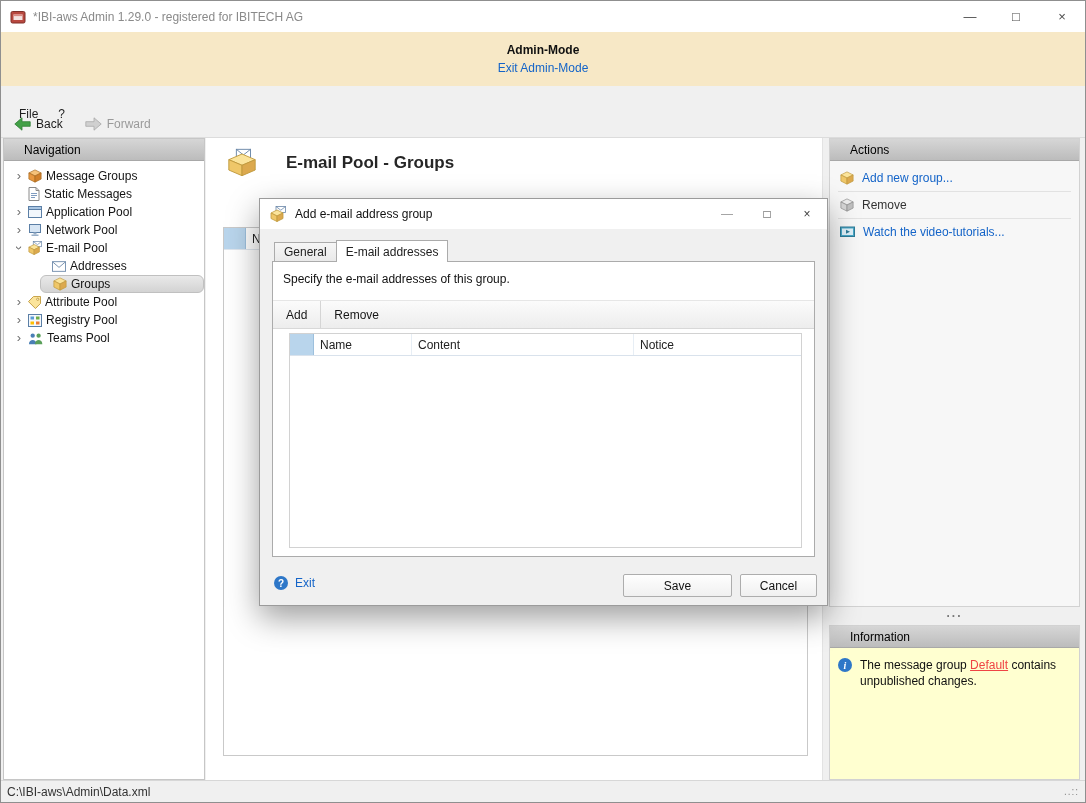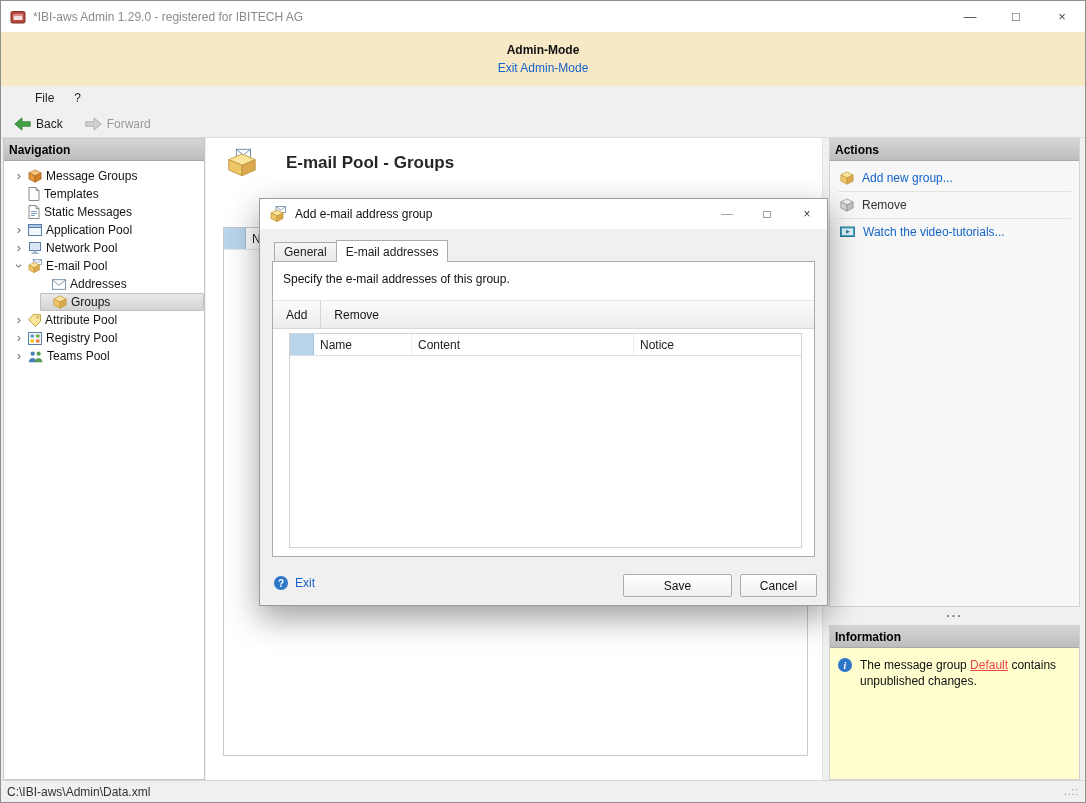--- a/index.html
+++ b/index.html
@@ -13,40 +13,40 @@
   .title-text { color:#8a8a8a; }
   .win-controls { margin-left:auto; display:flex; height:100%; }
   .win-btn { width:46px; height:100%; display:flex; align-items:center; justify-content:center; color:#4a4a4a; font-size:13px; }
 
   
   .admin-banner { position:absolute; top:31px; left:0; right:0; height:54px; background:#f7e8c6; text-align:center; padding-top:11px; }
   .admin-title { font-weight:bold; color:#101010; }
   .admin-exit { display:inline-block; margin-top:4px; color:#1464c8;text-align:center; }
 
   
-  .menubar { position:absolute; top:85px; left:0; right:0; height:24px; display:flex; align-items:center; padding-left:24px; }
+  .menubar { position:absolute; top:101px; left:0; right:0; height:24px; display:flex; align-items:center; padding-left:8px; }
   .menu-item { padding:3px 10px; }
   .toolbar { position:absolute; top:109px; left:0; right:0; height:28px; display:flex; align-items:center; padding-left:6px; gap:8px; border-bottom:1px solid #dcdcdc; }
   .tool-btn { display:flex; align-items:center; gap:5px; padding:2px 7px; }
   .tool-btn .lbl { color:#1a1a1a; }
   .tool-btn.disabled .lbl { color:#9a9a9a; }
 
   
-  .panel-header { height:22px; background:linear-gradient(#d6d6d6,#bcbcbc); border-bottom:1px solid #a8a8a8; font-weight:bold; display:flex; align-items:center; padding-left:5px; color:#000; }
+  .panel-header { height:22px; background:linear-gradient(#d6d6d6,#bcbcbc); border-bottom:1px solid #a8a8a8; font-weight:normal; display:flex; align-items:center; padding-left:20px; color:#000; }
 
   
   .nav-panel { position:absolute; top:137px; left:2px; width:202px; bottom:22px; background:#fff; border:1px solid #c6c6c6; }
   .nav-tree { padding-top:6px; }
   .nav-row { height:18px; display:flex; align-items:center; }
   .nav-row .chev { width:12px; margin-left:9px; color:#707070; font-size:13px; line-height:12px; text-align:center; flex:0 0 auto; }
   .nav-row .chev.down { transform:rotate(90deg); display:inline-block; }
   .nav-row .nicon { flex:0 0 auto; margin:0 4px 0 3px; }
   .nav-row.child { margin-left:36px; }
   .nav-row.child .nicon { margin-left:12px; }
-  .nav-row.selected { background:linear-gradient(#e9e9e9,#d3d3d3); border:1px solid #c0c0c0; border-radius:1px; }
+  .nav-row.selected { background:linear-gradient(#e9e9e9,#d3d3d3); border:1px solid #c0c0c0; border-radius:6px; }
   .nlabel { color:#141414; white-space:nowrap; }
 
   
   .main-panel { position:absolute; top:137px; left:205px; width:617px; bottom:22px; background:#fff; border-right:1px solid #e3e3e3; }
   .main-title { position:absolute; top:10px; left:20px; display:flex; align-items:center; gap:28px; }
   .main-title .txt { font-size:17px; font-weight:bold; color:#262626; }
   .bg-list { position:absolute; top:89px; left:17px; right:14px; bottom:24px; border:1px solid #c9c9c9; background:#fff; }
   .bg-list .hdr { height:22px; border-bottom:1px solid #dfe6ee; display:flex; align-items:center; }
   .bg-list .icon-cell { width:22px; height:100%; background:#b9d5ec; border-right:1px solid #9dc0dd; }
   .bg-list .hdr-label { padding-left:6px; color:#222; }
@@ -247,27 +247,20 @@
 
   <div class="nav-panel">
     <div class="panel-header">Navigation</div>
     <div class="nav-tree">
       <div class="nav-row">
         <span class="chev">›</span>
         <svg class="nicon" width="14" height="14">
             <use href="#i-cube-orange"></use>
           </svg>
         <span class="nlabel">Message Groups</span>
-      </div>
-      <div class="nav-row">
-        <span class="chev"></span>
-        <svg class="nicon" width="12" height="14">
-            <use href="#i-doc"></use>
-          </svg>
-        <span class="nlabel">Templates</span>
       </div>
       <div class="nav-row">
         <span class="chev"></span>
         <svg class="nicon" width="12" height="14">
             <use href="#i-doc-lines"></use>
           </svg>
         <span class="nlabel">Static Messages</span>
       </div>
       <div class="nav-row">
         <span class="chev">›</span>

